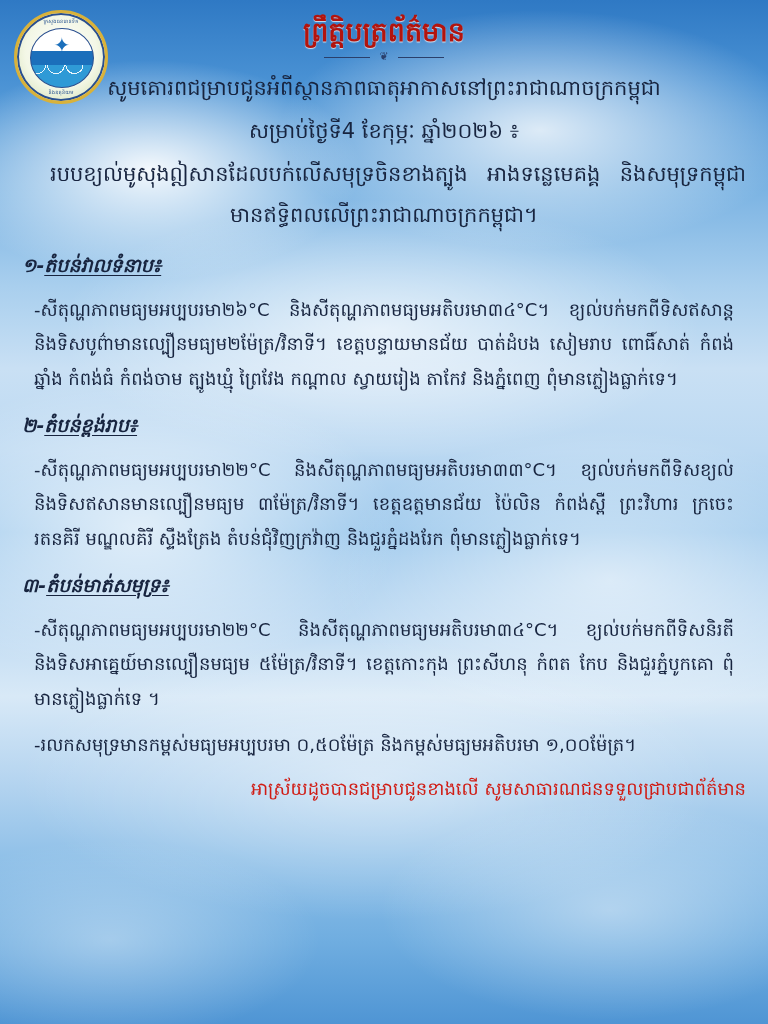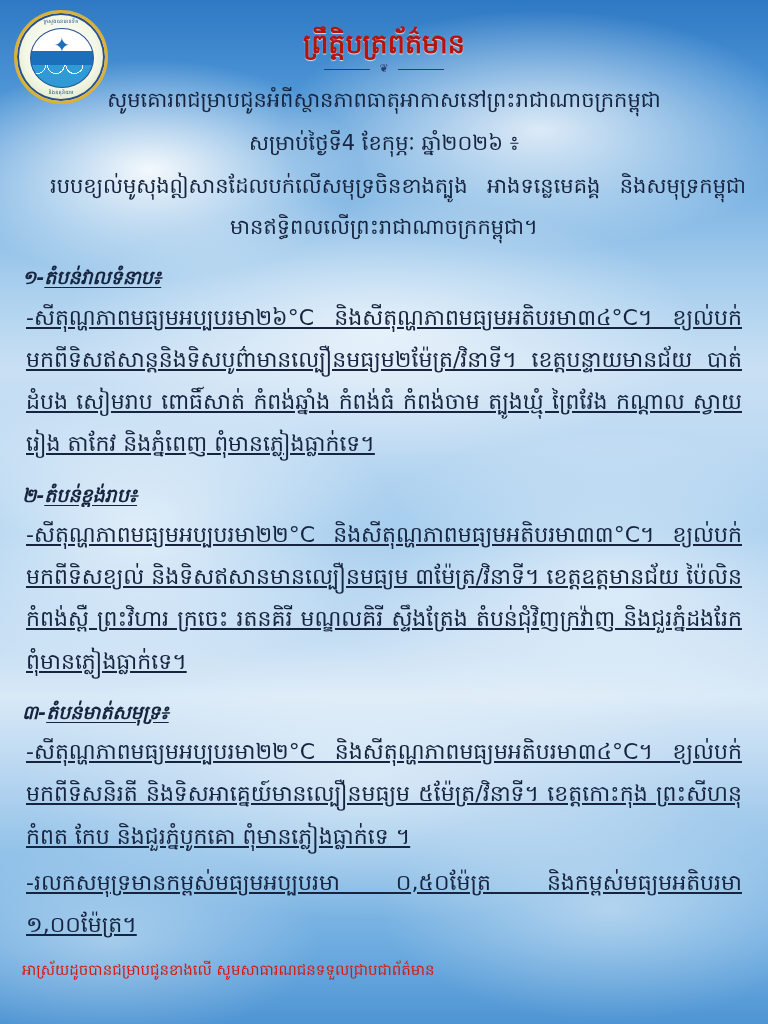--- a/index.html
+++ b/index.html
@@ -107,21 +107,21 @@
     background:
       radial-gradient(circle at 10% 0%, transparent 8px, #ffffff 8px, #ffffff 9px, transparent 9px),
       radial-gradient(circle at 40% 0%, transparent 8px, #ffffff 8px, #ffffff 9px, transparent 9px),
       radial-gradient(circle at 70% 0%, transparent 8px, #ffffff 8px, #ffffff 9px, transparent 9px);
     opacity: .9;
   }
 
   .content {
     position: relative;
     z-index: 3;
-    padding: 20px 22px 10px 22px;
+    padding: 8px 22px 10px 22px;
     box-sizing: border-box;
     height: 100%;
   }
 
   .title-block {
     text-align: center;
     margin-top: 6px;
   }
   .title-main {
     color: #b2140e;
@@ -183,32 +183,31 @@
     margin: 14px 0 2px 0;
     line-height: 1.6;
     font-style: italic;
   }
   .section-head .u {
     text-decoration: underline;
     text-underline-offset: 3px;
   }
   .body-text {
     color: #17243f;
-    font-size: 22px;
+    font-size: 18px;
     line-height: 1.92;
     text-align: justify;
     text-align-last: left;
-    margin: 4px;
-    text-decoration: underline;
+    margin: 12px;
   }
 
   .footer-note {
     color: #d01c14;
-    font-size: 15px;
-    text-align: left;
+    font-size: 18px;
+    text-align: right;
     margin-top: 12px;
     line-height: 1.6;
   }
   .footer-org {
     color: #17243f;
     font-size: 16px;
     text-align: center;
     margin-top: 4px;
     line-height: 1.7;
   }

